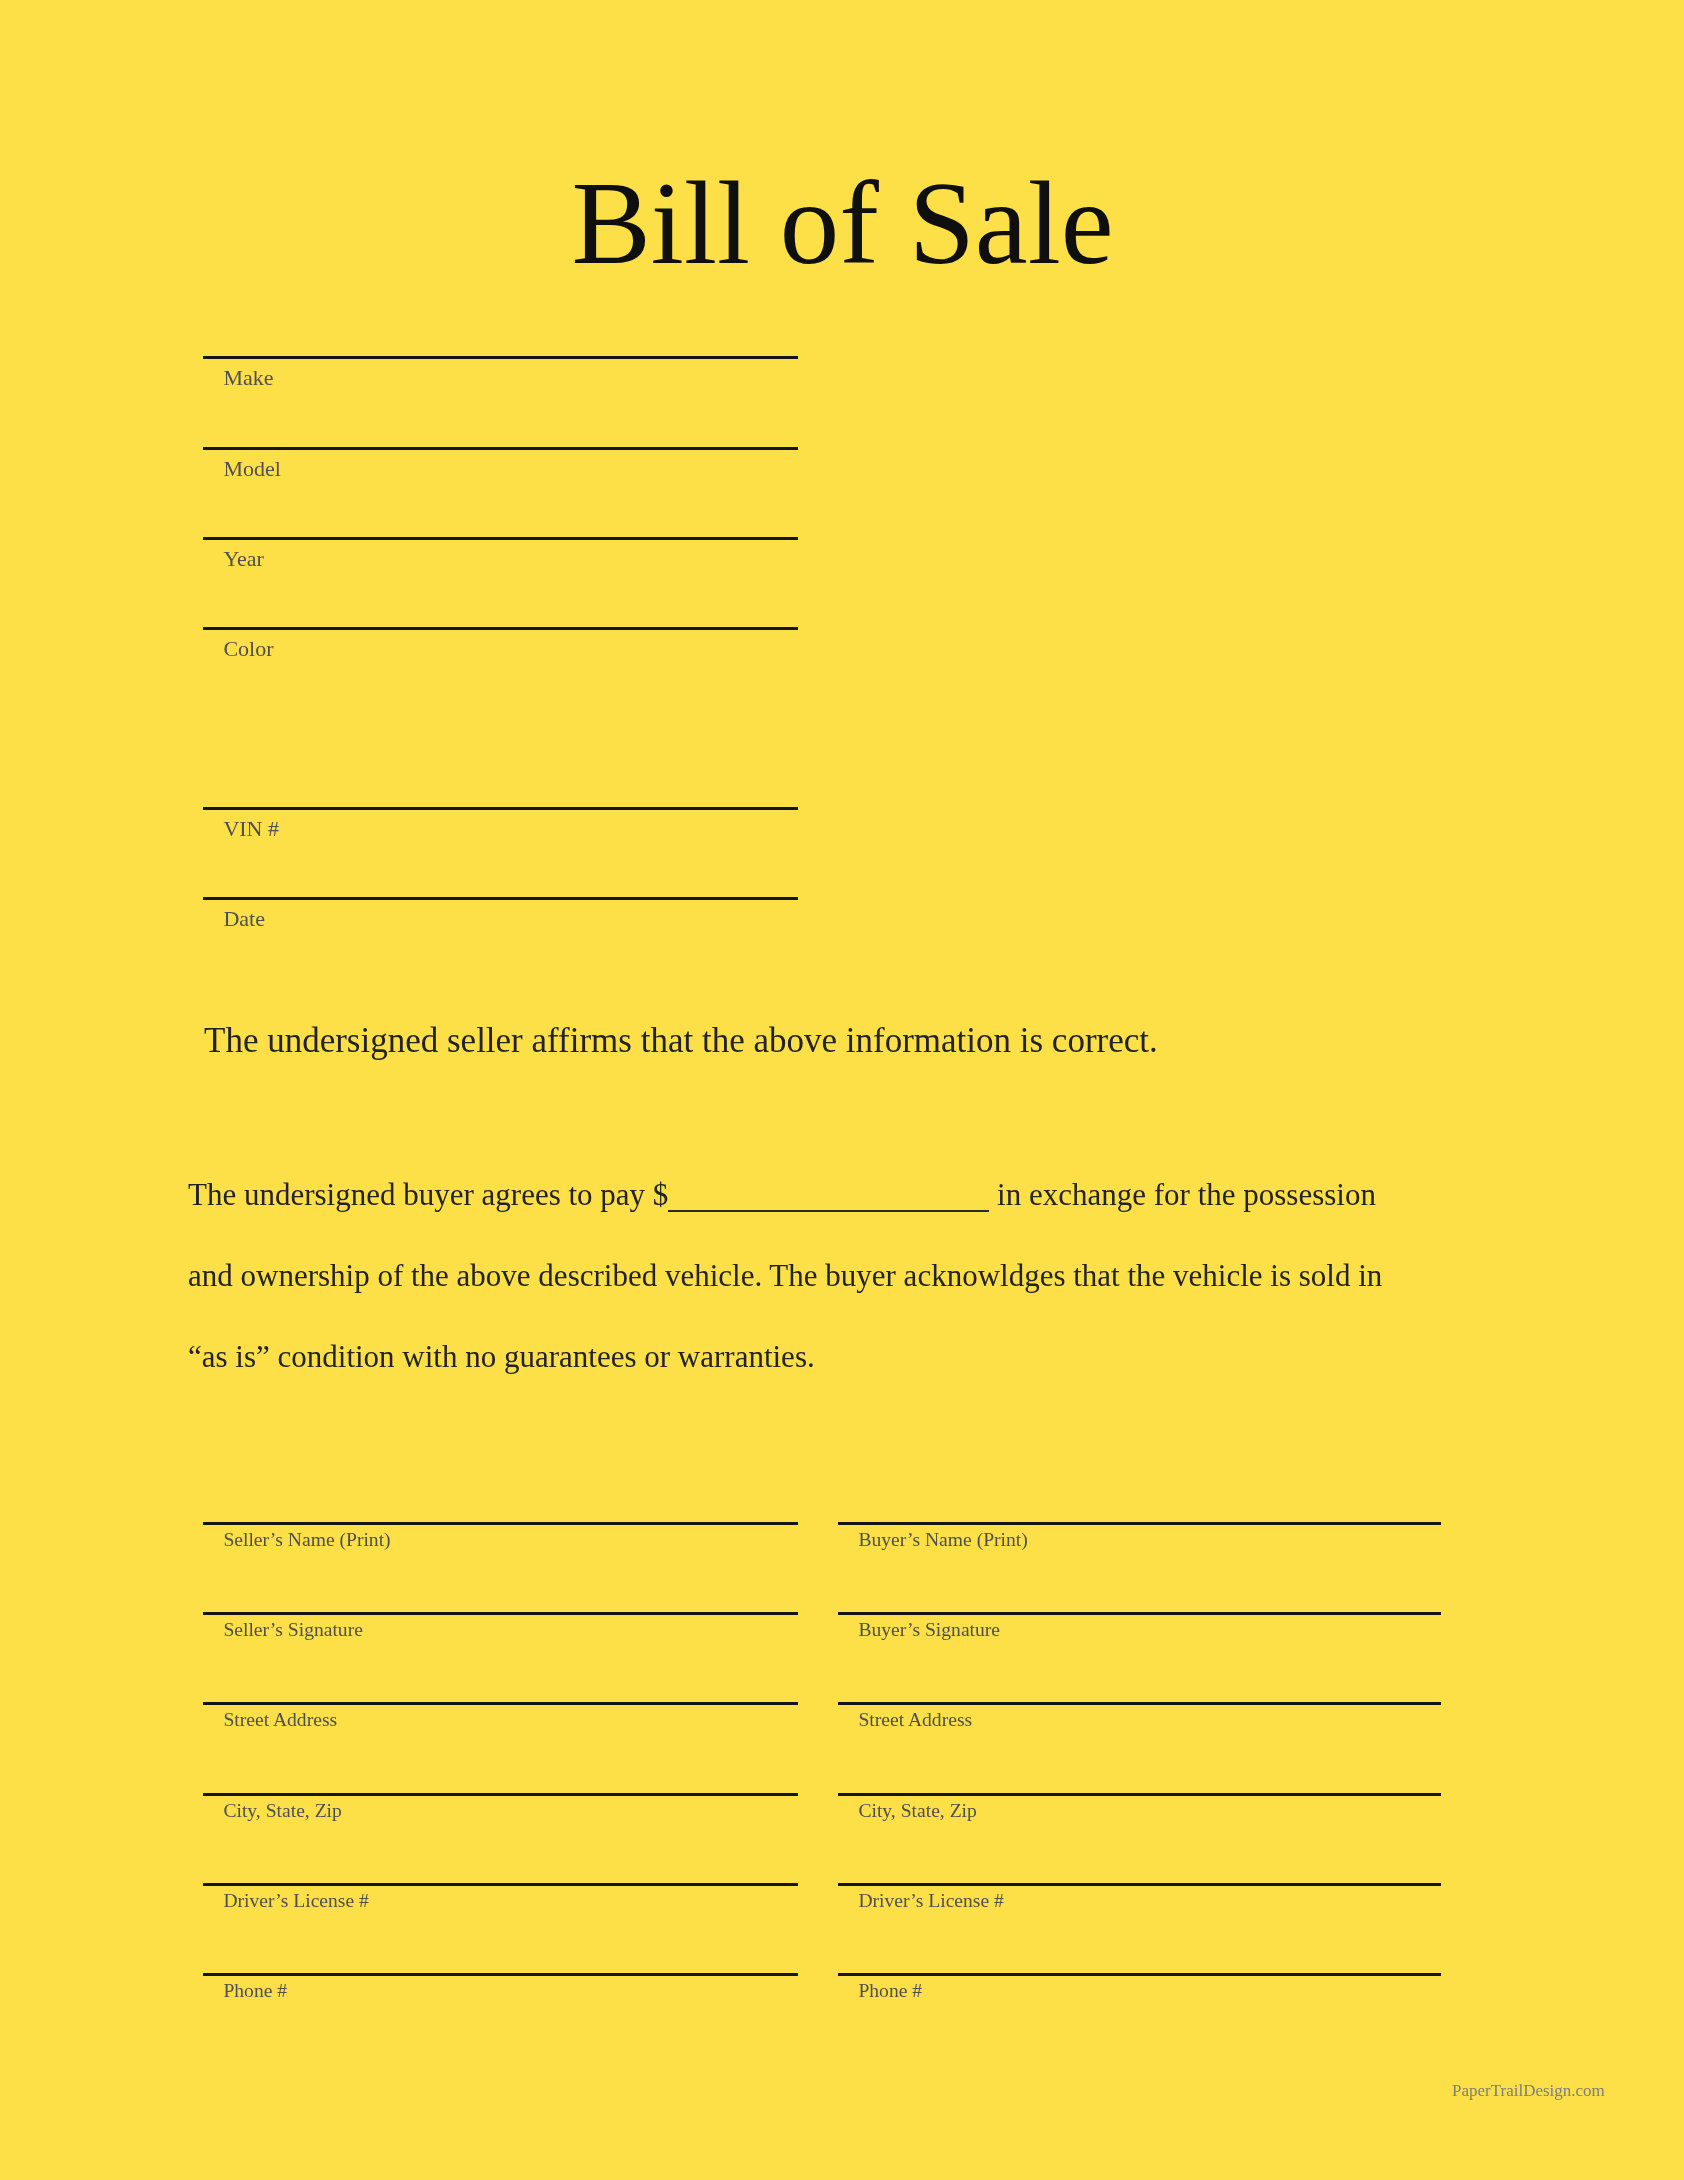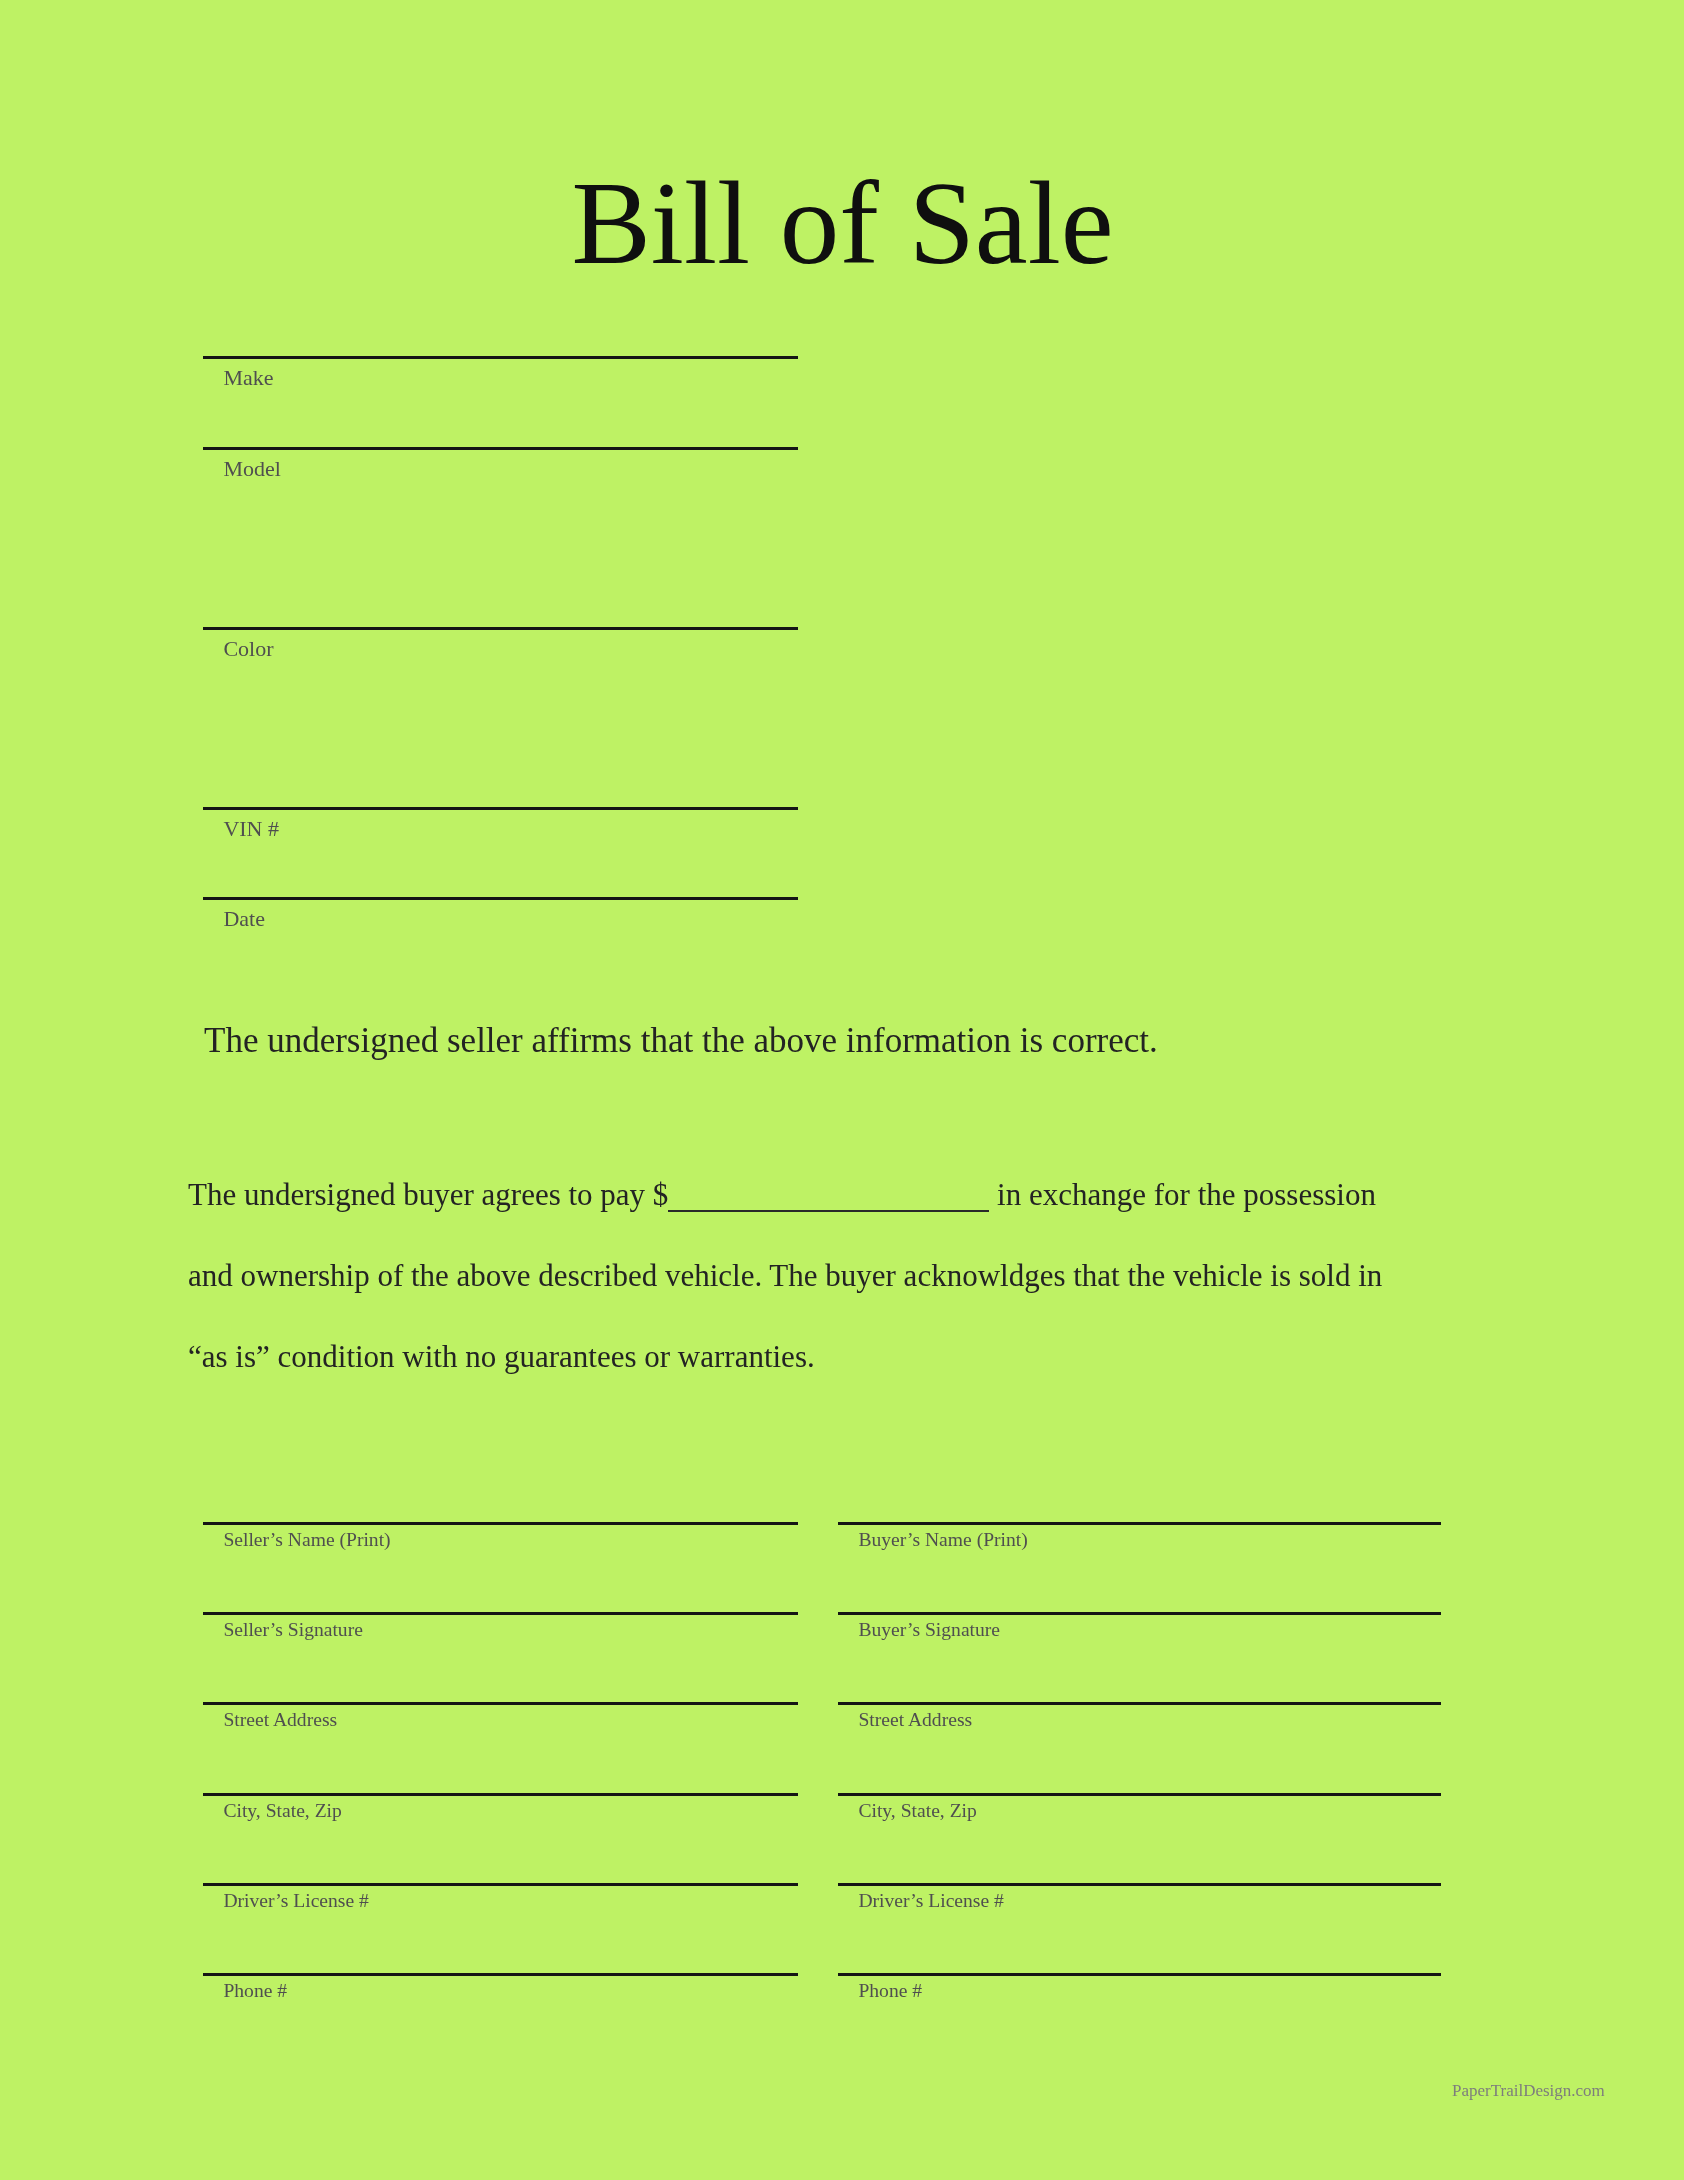--- a/index.html
+++ b/index.html
@@ -1,20 +1,20 @@
 <!DOCTYPE html>
 <html style="font-size:13.6px"><head>
 <meta charset="utf-8">
 <style>
   html, body { margin: 0; padding: 0; background: #e8e8e8; }
   .page {
     position: relative;
     width: 1685px;
     height: 2181px;
-    background: #bef264;
+    background: #fde047;
     overflow: hidden;
     font-family: "Liberation Serif", serif;
   }
   .title {
     position: absolute;
     top: 164px;
     left: 0;
     width: 100%;
     text-align: center;
     font-size: 119px;
@@ -76,20 +76,25 @@
 
   <div class="vrow" style="top:296px">
     <div class="fill"></div>
     <div class="rule"></div>
     <div class="flabel">Make</div>
   </div>
   <div class="vrow" style="top:387px">
     <div class="fill"></div>
     <div class="rule"></div>
     <div class="flabel">Model</div>
+  </div>
+  <div class="vrow" style="top:477px">
+    <div class="fill"></div>
+    <div class="rule"></div>
+    <div class="flabel">Year</div>
   </div>
   <div class="vrow" style="top:567px">
     <div class="fill"></div>
     <div class="rule"></div>
     <div class="flabel">Color</div>
   </div>
   <div class="vrow" style="top:747px">
     <div class="fill"></div>
     <div class="rule"></div>
     <div class="flabel">VIN #</div>

